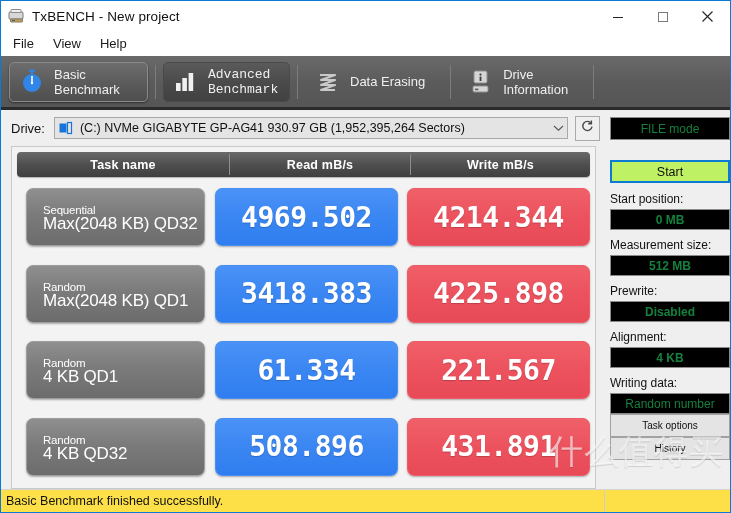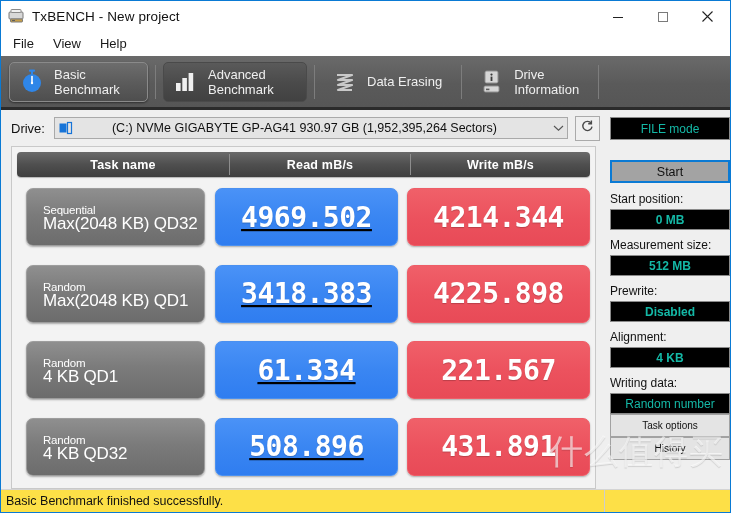--- a/index.html
+++ b/index.html
@@ -90,36 +90,37 @@
     align-items: center;
     padding-left: 8px;
     flex: none;
     border-bottom: 3px solid #2b2b2b;
     position: relative;
   }
   .tab {
     height: 40px;
     display: flex;
     align-items: center;
-    padding: 0 11px 0 9px;
+    padding: 0 17px 0 9px;
     border-radius: 5px;
     margin-right: 0px;
     position: relative;
     box-sizing: border-box;
   }
   .tab.active {
     background: linear-gradient(to bottom, #6d6d6d 0%, #5c5c5c 50%, #4e4e4e 100%);
     border: 1px solid #8a8a8a;
     box-shadow: 0 1px 2px rgba(0,0,0,0.45);
     width: 139px;
   }
   .tab.hover2 {
     background: linear-gradient(to bottom, #5a5a5a 0%, #4b4b4b 50%, #414141 100%);
     border: 1px solid #4a4a4a;
-    width: 144px;
+    width: 127px;
+    font-family: Liberation Mono, monospace;
   }
   .tab.plain { background: transparent; border: 1px solid transparent; }
   .tab-sep {
     width: 1px;
     height: 34px;
     background: #7d7d7d;
     margin: 0 7px;
     flex: none;
   }
   .tab-icon {
@@ -176,21 +177,20 @@
   .drive-combo {
     flex: 1 1 auto;
     height: 22px;
     background: #e4e4e4;
     border: 1px solid #a9a9a9;
     display: flex;
     align-items: center;
     padding-left: 4px;
     box-sizing: border-box;
     min-width: 0;
-    gap: 32px;
   }
   .drive-combo-icon { width: 16px; height: 14px; margin-right: 5px; flex: none; position: relative; }
   .drive-combo-text {
     font-size: 12.5px;
     color: #101010;
     white-space: nowrap;
     overflow: hidden;
     text-overflow: ellipsis;
     flex: 1 1 auto;
   }
@@ -276,54 +276,53 @@
     display: flex;
     align-items: center;
     justify-content: center;
     box-sizing: border-box;
     box-shadow: 0 1px 2px rgba(0,0,0,0.3);
   }
   .valcell.read {
     background: linear-gradient(to bottom, #4a92f7 0%, #3a86f2 50%, #2f7df0 100%);
     border: 1px solid #4a90f0;
     margin-right: 9px;
-    text-decoration: underline;
   }
   .valcell.write {
     background: linear-gradient(to bottom, #f06069 0%, #ec525e 50%, #e84a57 100%);
     border: 1px solid #ee5d67;
   }
   .valtext {
     font-family: "DejaVu Sans Mono", monospace;
     font-size: 28px;
     font-weight: bold;
     color: #ffffff;
     letter-spacing: -0.5px;
     text-shadow: 0 1px 1px rgba(0,0,0,0.2);
   }
 
   
   .blackbtn {
     height: 21px;
     background: #000000;
     border: 1px solid #8a8a8a;
-    color: #14b8a6;
+    color: #15803d;
     font-size: 12px;
     display: flex;
     align-items: center;
     justify-content: center;
     box-sizing: border-box;
   }
   .modebtn {
     height: 23px;
     margin-bottom: 20px;
   }
   .startbtn {
     height: 23px;
-    background: #a3a3a3;
+    background: #bef264;
     border: 2px solid #0a7ad4;
     color: #111111;
     font-size: 12.5px;
     display: flex;
     align-items: center;
     justify-content: center;
     box-sizing: border-box;
     margin-bottom: 9px;
   }
   .fieldlabel {

